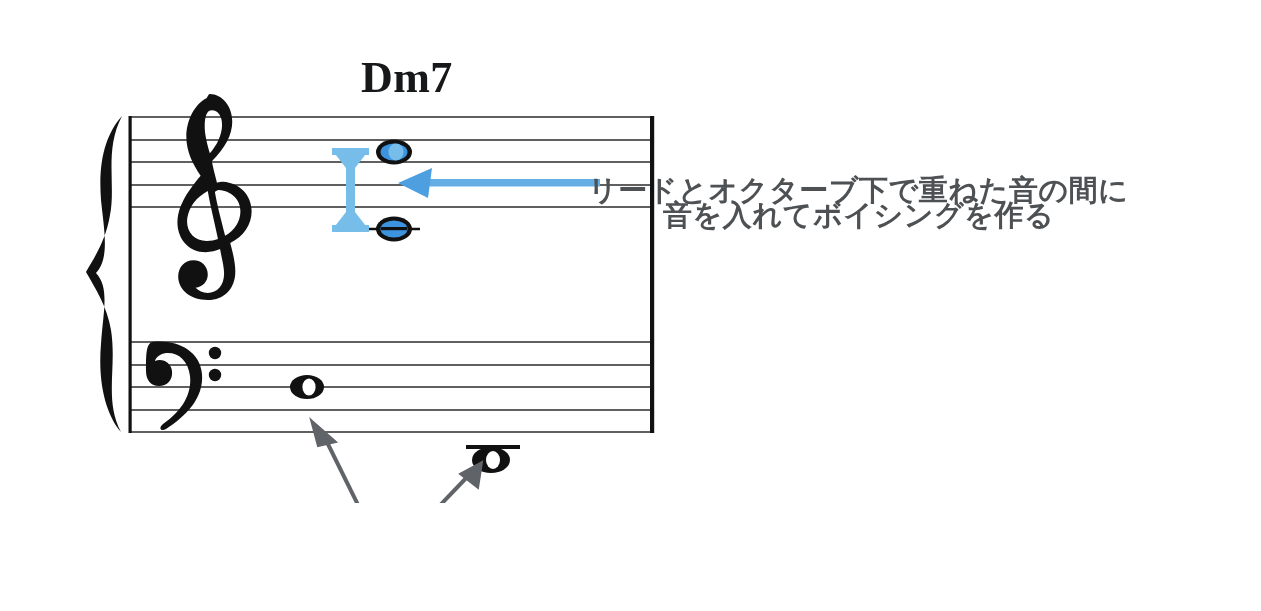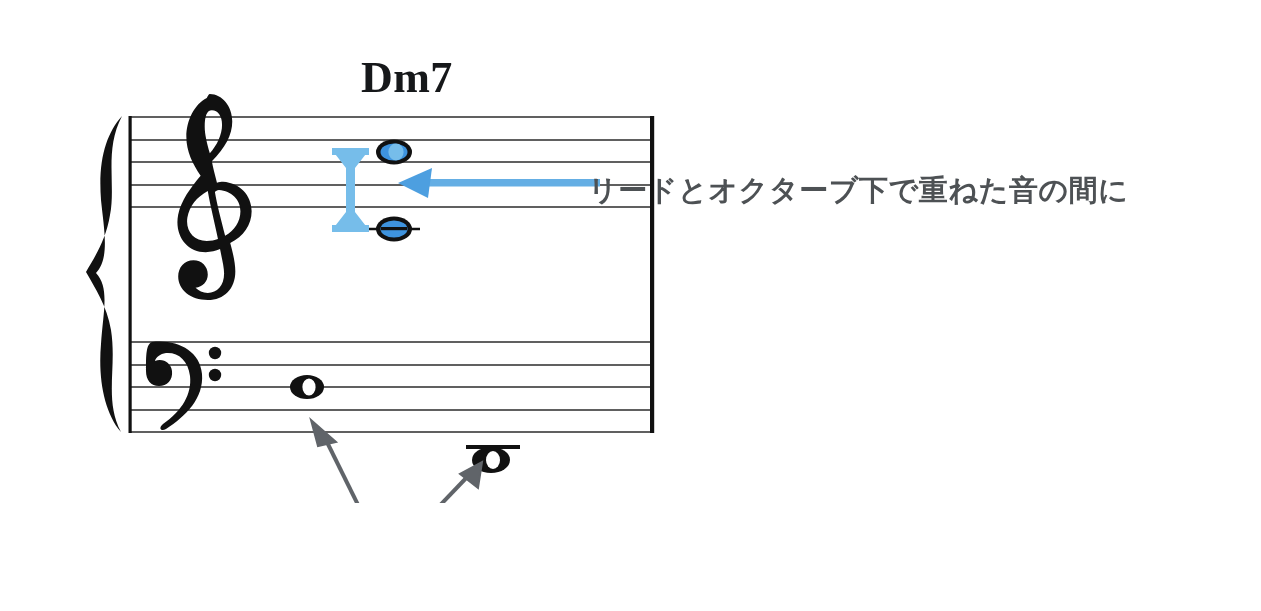--- a/index.html
+++ b/index.html
@@ -209,15 +209,16 @@
       <path d="M482,462 L478,488 L460,474 Z" stroke-width="2"></path>
     </g>
 
   </svg>
 
   <div id="chord-symbol">Dm7</div>
 
 
   <div id="anno-right-line1" class="anno anno-gray">リードとオクターブ下で重ねた音の間に</div>
 
+  <div id="anno-right-line2" class="anno anno-gray">音を入れてボイシングを作る</div>
 
 
 </div>
 
 </body></html>

